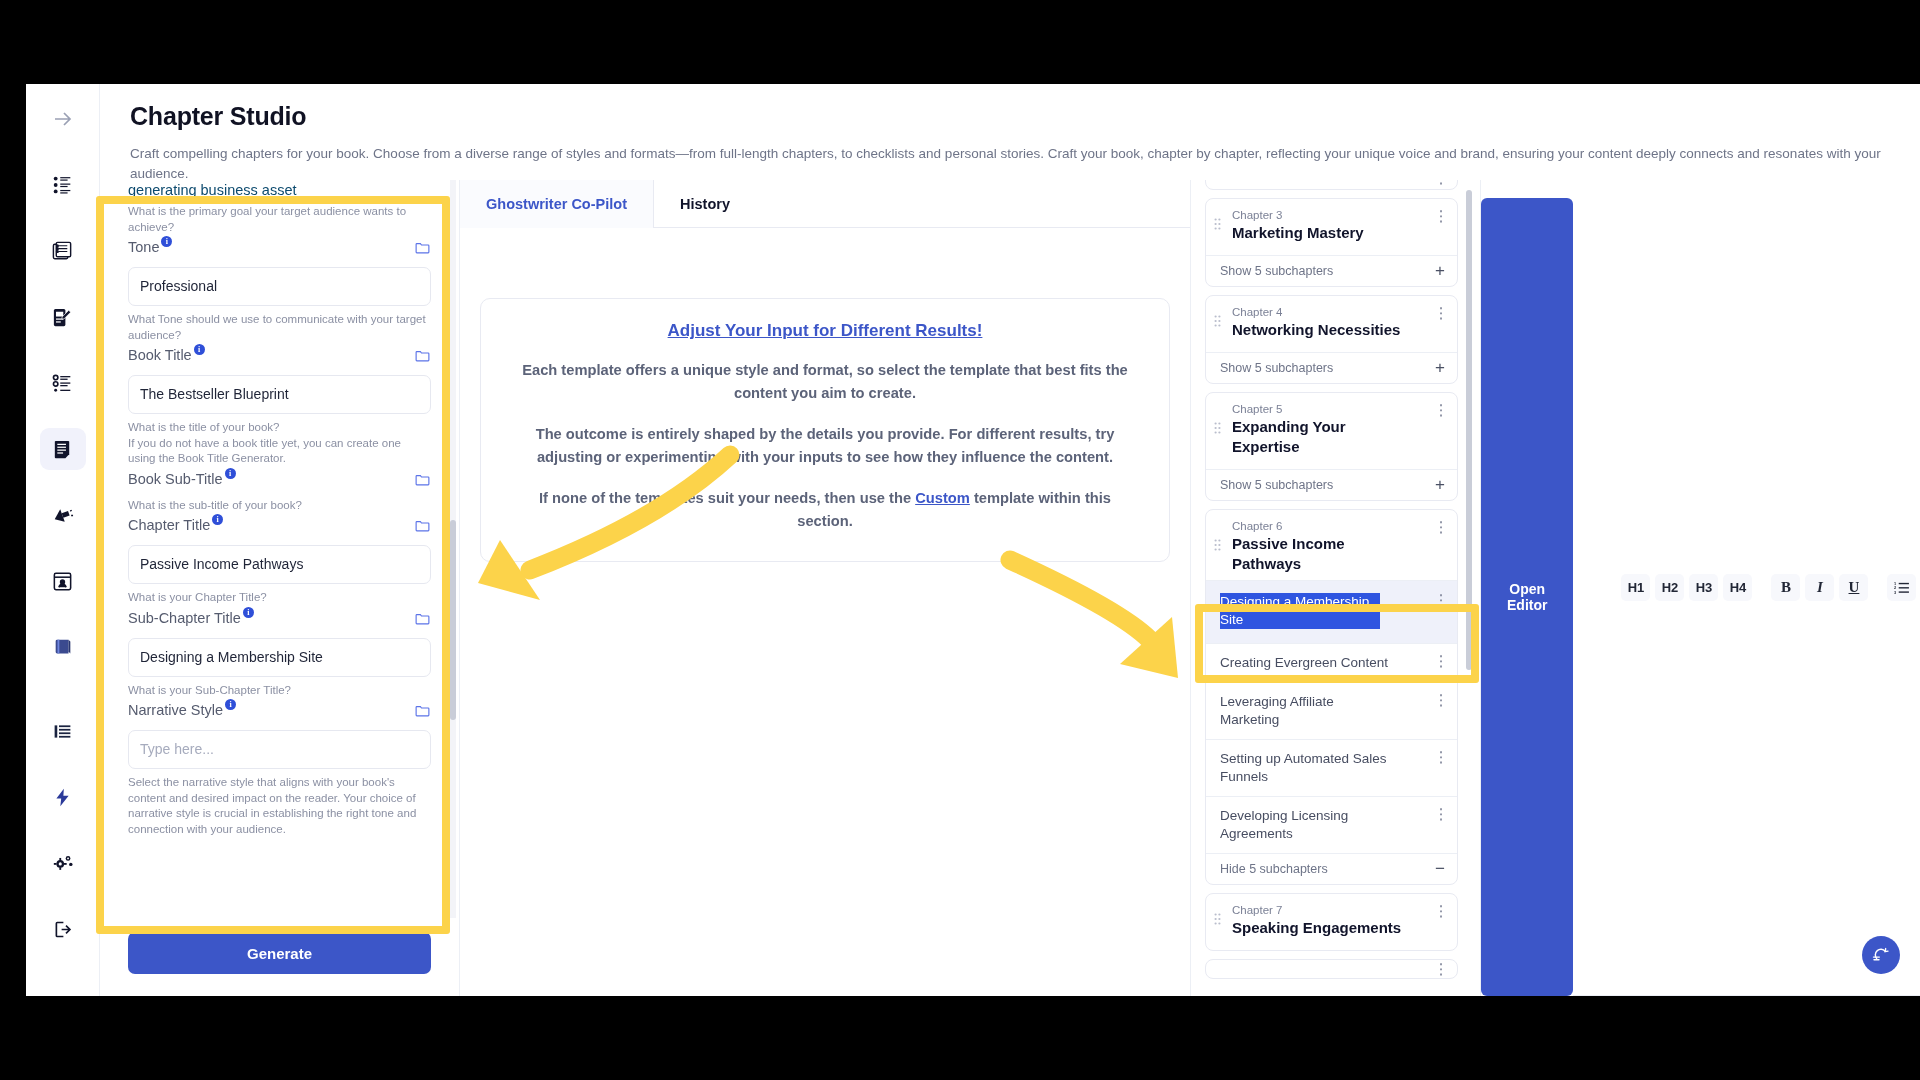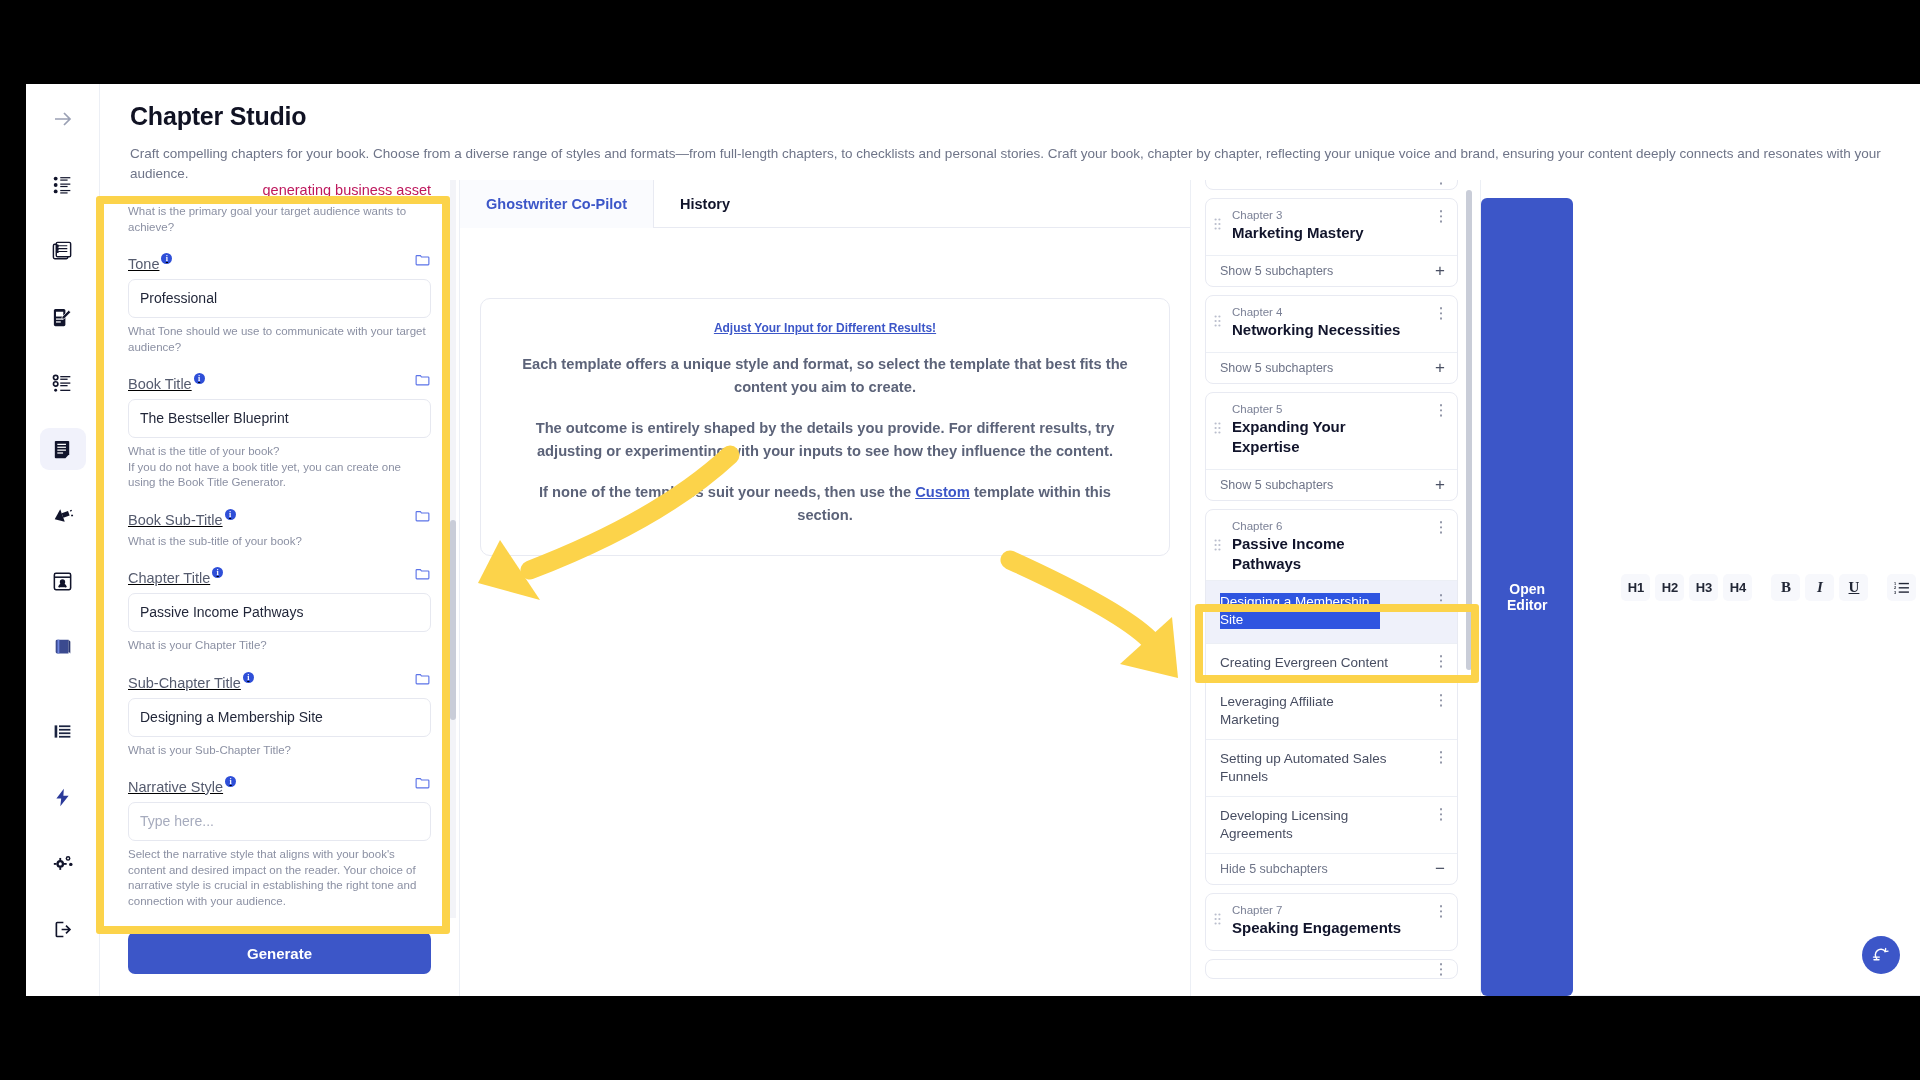--- a/index.html
+++ b/index.html
@@ -39,23 +39,23 @@
   .body-row { position:absolute; left:74px; top:96px; right:0; bottom:0; display:flex; }
 
   
   .form-col {
     width:360px; flex:0 0 360px; background:#fff;
     border-right:1px solid #eceff5; position:relative;
     display:flex; flex-direction:column;
   }
   .form-scroll { flex:1; overflow:hidden; position:relative; padding:0 28px 0 28px; }
   .form-inner { padding-top:8px; }
-  .cut-text { font-size:14.5px; color:#be185d; margin-top:-6px;text-align:right; }
+  .cut-text { font-size:14.5px; color:#0c4a6e; margin-top:-6px; }
   .fld { margin-bottom:4px; }
-  .fld-label-row { display:flex; align-items:flex-end; justify-content:space-between; margin-top:16px;text-decoration:underline; }
+  .fld-label-row { display:flex; align-items:flex-start; justify-content:space-between; margin-top:4px; }
   .fld-label { font-size:14.5px; color:#555b6e; display:flex; align-items:flex-start; gap:2px; }
   .info-dot {
     display:inline-flex; width:11px; height:11px; border-radius:50%;
     background:#2f4fd8; color:#fff; font-size:8px; font-weight:bold;
     align-items:center; justify-content:center; position:relative; top:-3px;
     font-family:"Liberation Serif", serif;
   }
   .folder-ico { color:#5b73e8; }
   .fld-input {
     margin-top:7px; width:100%; border:1px solid #e6e8f0; border-radius:7px;
@@ -87,21 +87,21 @@
     padding:0 26px; height:48px; display:flex; align-items:center;
     font-size:14.5px; font-weight:bold; cursor:pointer; color:#11142b;
   }
   .tab.active { color:#3c56c8; background:#fafbfe; border-right:1px solid #e8eaf2; }
   .center-body { flex:1; padding:26px 20px; overflow:hidden; }
   .info-card {
     border:1px solid #e8eaf2; border-radius:10px; background:#fff;
     padding:22px 30px 28px 30px; max-width:700px; margin:0 auto;
   }
   .info-title {
-    text-align:center; font-size:12px; font-weight:bold; color:#3c56c8;
+    text-align:center; font-size:17px; font-weight:bold; color:#3c56c8;
     text-decoration:underline; margin-bottom:18px;
   }
   .info-p {
     text-align:center; font-size:14.7px; line-height:23px; color:#5c6379;
     font-weight:bold; margin-bottom:18px;
   }
   .info-p:last-child { margin-bottom:0; }
   .info-link { color:#3c56c8; text-decoration:underline; }
 
   

